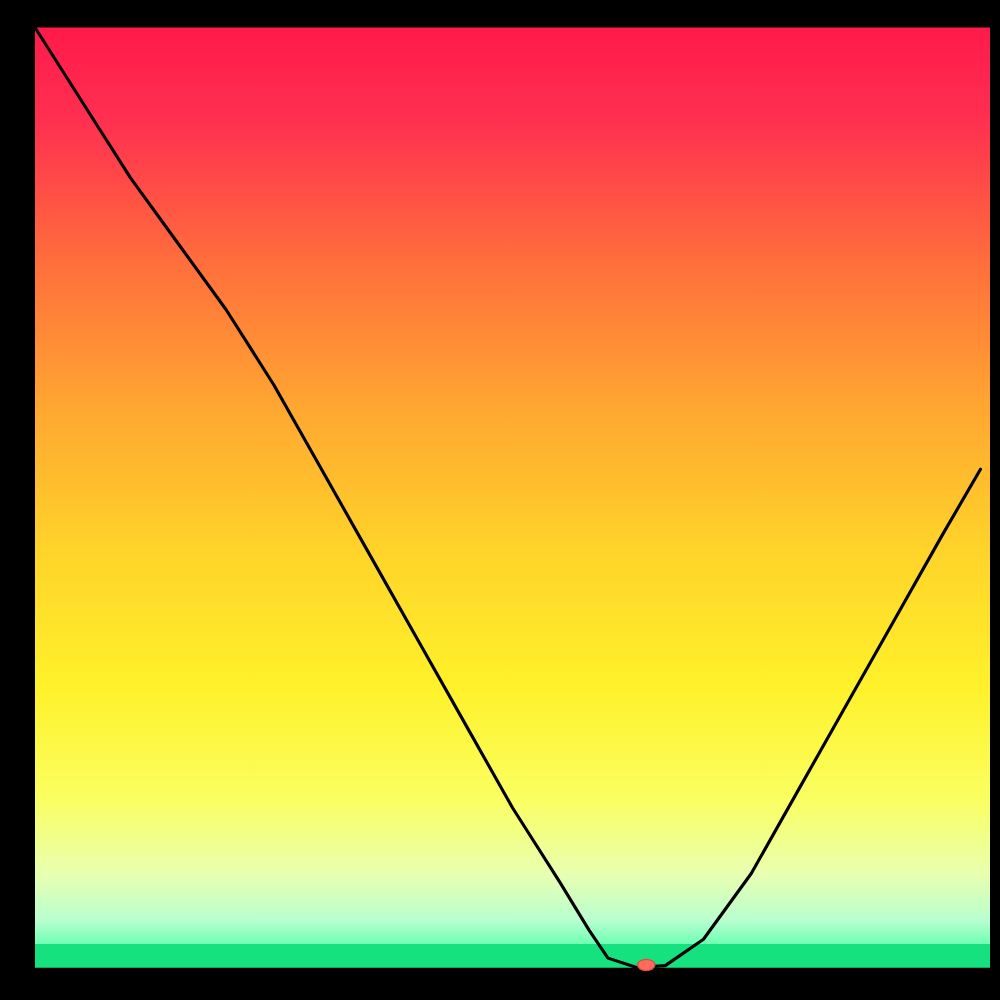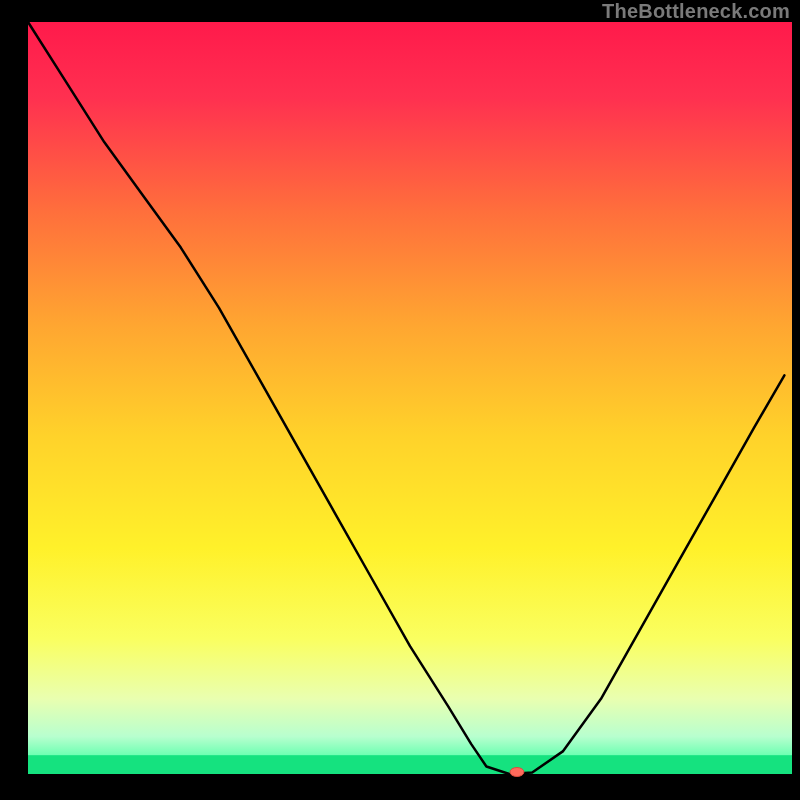--- a/index.html
+++ b/index.html
@@ -59,14 +59,13 @@
       <rect id="plot-bg" fill="url(#bg-grad)" x="28" y="22" width="764" height="752"></rect>
 
       <rect id="green-band" x="28" y="755.2" width="764" height="18.799999999999955" fill="#15e27f"></rect>
 
       <path id="curve-path" fill="none" stroke-width="2.5" stroke-linejoin="round" stroke-linecap="round" d="M28.0 22.0 L66.2 82.2 L104.4 142.3 L142.6 195.0 L180.8 247.6 L219.0 307.8 L257.2 375.4 L295.4 443.1 L333.6 510.8 L371.8 578.5 L410.0 646.2 L448.2 706.3 L471.1 743.9 L486.4 766.5 L509.3 774.0 L532.2 772.5 L562.8 751.4 L601.0 698.8 L639.2 631.1 L677.4 563.4 L715.6 495.8 L753.8 428.1 L784.4 375.4" stroke="#000000"></path>
 
       <ellipse id="marker-dot" stroke="#d94d3f" stroke-width="1" cx="516.96" cy="772" rx="7" ry="4.5" fill="#ff6a5c"></ellipse>
     </g>
   </svg>
 
-  <div class="watermark">TheBottleneck.com</div>
 </div>
 
 </body></html>

